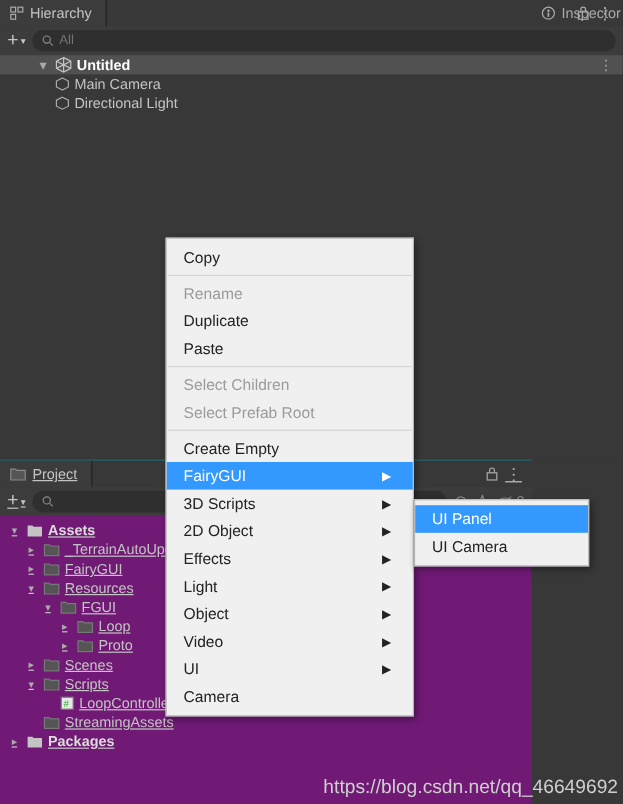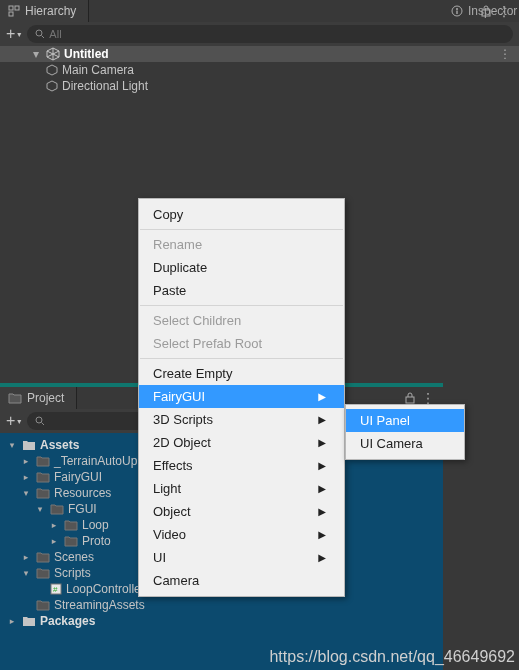--- a/index.html
+++ b/index.html
@@ -24,21 +24,21 @@
   .indent-1 { padding-left:30px; }
   .indent-2 { padding-left:30px; }
 
   
   .panel-header { display:flex; align-items:center; height:22px; background:#383838; }
   .panel-tab { display:flex; align-items:center; gap:5px; padding:0 12px 0 8px; height:22px; background:#3c3c3c; border-right:1px solid #222; }
   .panel-tab span.t { font-size:12px; color:#c4c4c4; }
   .panel-header .right-icons { margin-left:auto; }
 
   
-  .project-panel { position:absolute; left:0; top:383px; right:76px; bottom:0; background:#0c4a6e; border-top:4px solid #0f766e; }
+  .project-panel { position:absolute; left:0; top:383px; right:76px; bottom:0; background:#701a75; border-top:1px solid #0f766e;text-decoration:underline; }
   .p-toolbar { display:flex; align-items:center; height:24px; padding:2px 6px; gap:6px; background:#3c3c3c; }
   .eye-group { display:flex; align-items:center; gap:2px; color:#8a8a8a; }
   .mini-icons { display:flex; gap:6px; color:#8a8a8a; align-items:center; }
 
   .tree { padding-top:4px; }
   .t-row { display:flex; align-items:center; height:16px; color:#c4c4c4; }
   .t-row .toggle { width:12px; text-align:center; color:#aaa; font-size:9px; }
   .t-row .icon { margin:0 4px; display:inline-flex; }
   .t-row.bold .label { font-weight:600; color:#dcdcdc; }
   .pad-0 { padding-left:6px; }
@@ -47,21 +47,21 @@
   .pad-3 { padding-left:48px; }
 
   
   .ctx-menu { position:absolute; left:138px; top:198px; width:207px; background:#f0f0f0; border:1px solid #b8b8b8; color:#222; font-size:13px; padding:4px 0; box-shadow:2px 2px 6px rgba(0,0,0,0.4);text-align:right; }
   .ctx-item { display:flex; align-items:center; height:23px; padding:0 18px 0 14px; position:relative; }
   .ctx-item.disabled { color:#9b9b9b; }
   .ctx-item.highlight { background:#3399ff; color:#fff; }
   .ctx-item .arrow { margin-left:auto; font-size:10px; }
   .ctx-sep { height:1px; background:#d4d4d4; margin:3px 1px; }
 
-  .sub-menu { position:absolute; left:345px; top:404px; width:120px; background:#f0f0f0; border:1px solid #b8b8b8; color:#222; font-size:13px; padding:4px 0; box-shadow:2px 2px 6px rgba(0,0,0,0.4); }
+  .sub-menu { position:absolute; left:345px; top:416px; width:146px; background:#f0f0f0; border:1px solid #b8b8b8; color:#222; font-size:13px; padding:4px 0; box-shadow:2px 2px 6px rgba(0,0,0,0.4); }
   .sub-item { display:flex; align-items:center; height:23px; padding:0 14px; }
   .sub-item.highlight { background:#3399ff; color:#fff; }
 
   .watermark { position:absolute; right:4px; bottom:4px; color:#cfcfcf; font-size:16px; }
 
   .inspector-tab { position:absolute; left:443px; top:0; display:flex; align-items:center; gap:5px; height:22px; padding:0 8px; color:#aaa; }
 
   svg { display:block; }
 </style>
 </head>

